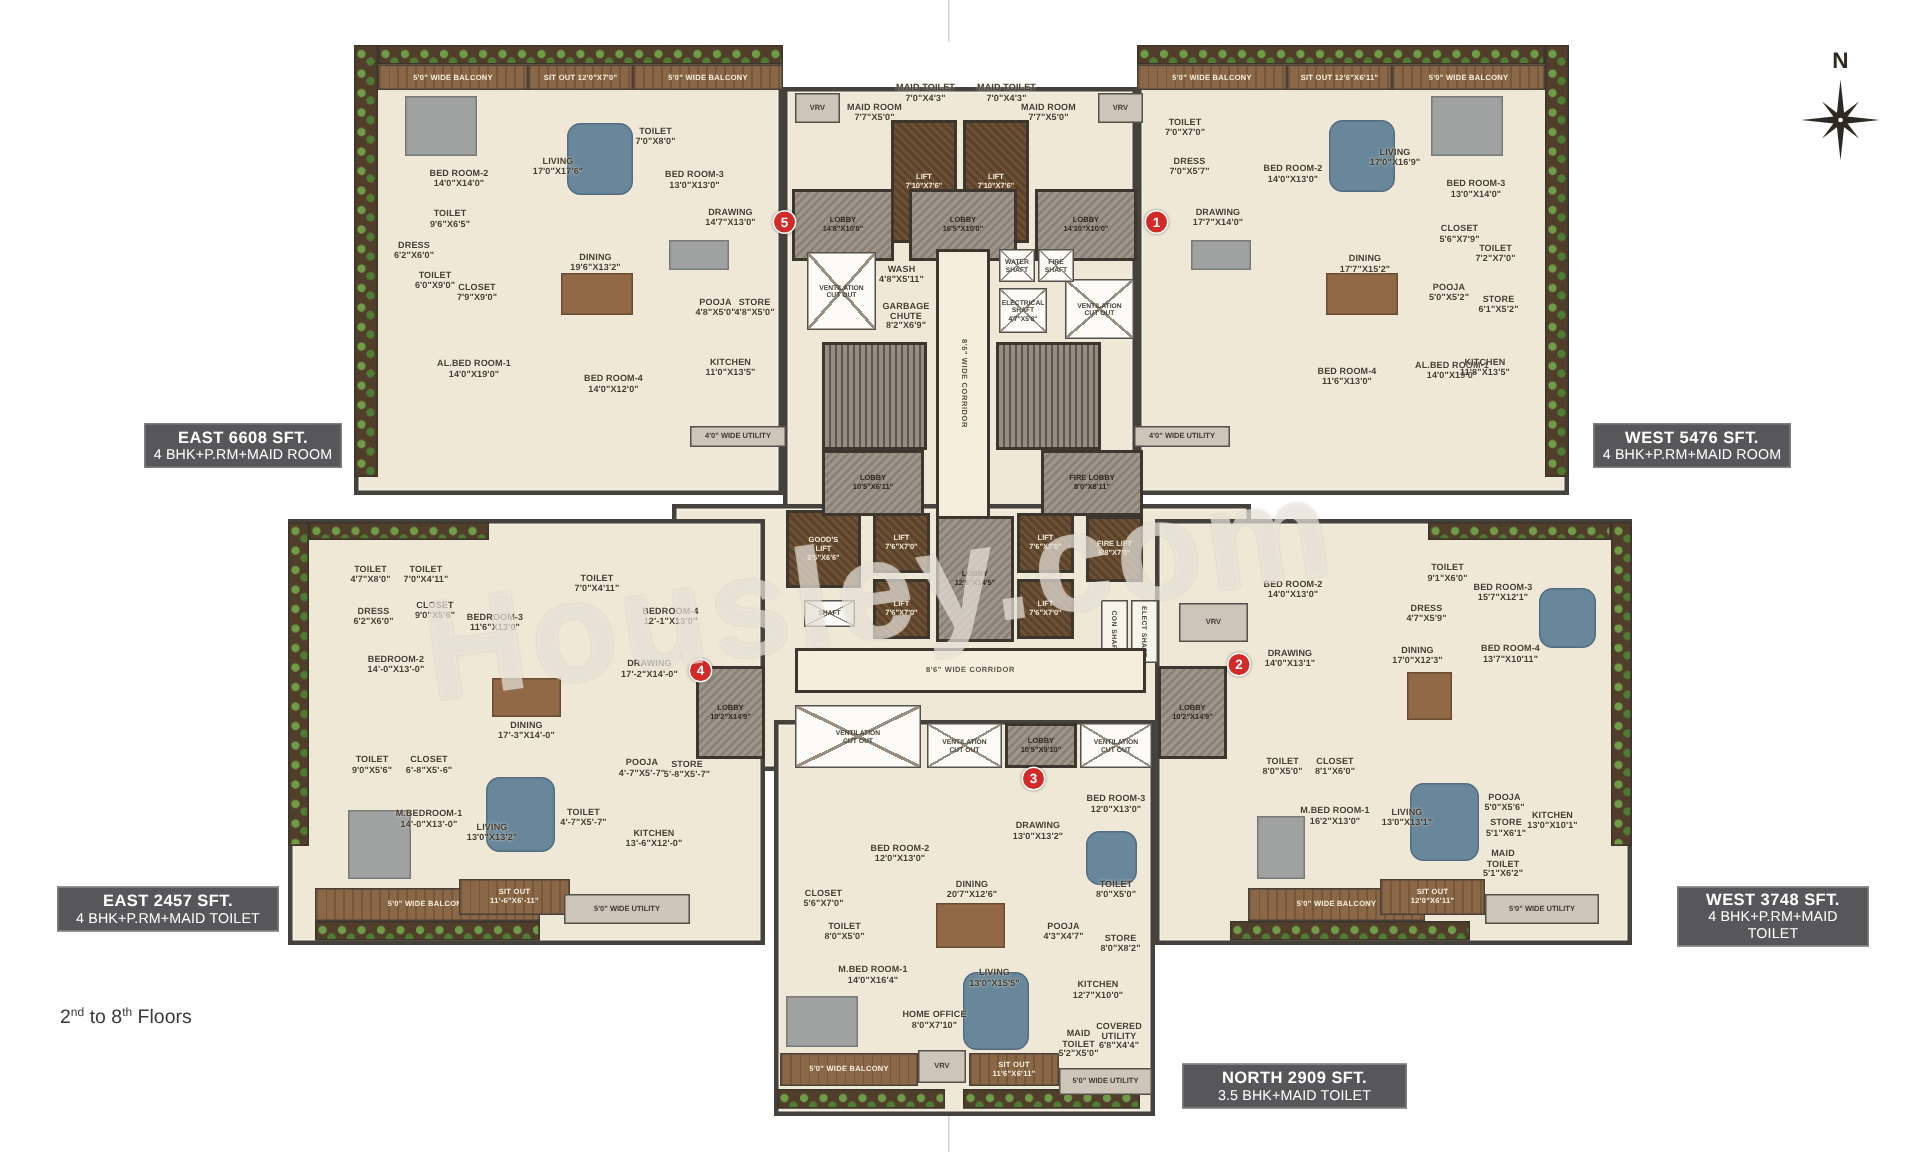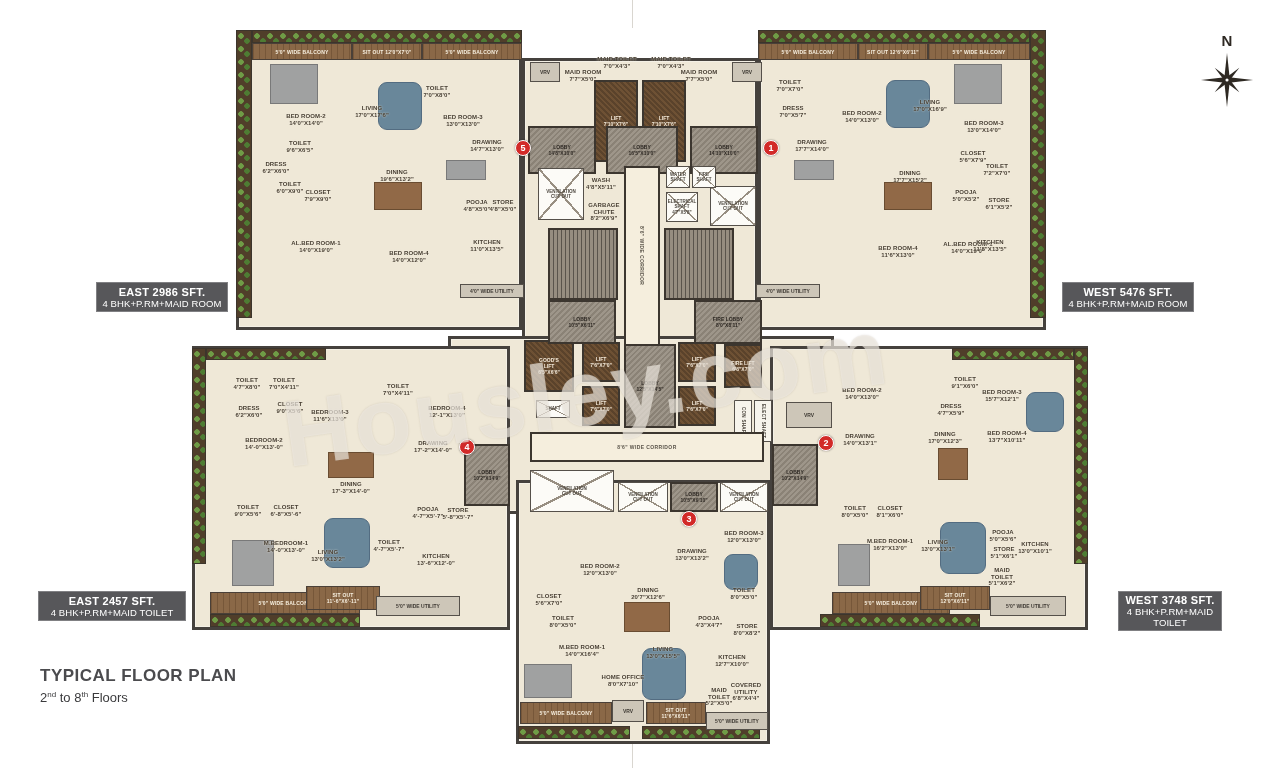--- a/index.html
+++ b/index.html
@@ -362,34 +362,38 @@
 5'2"X5'0"</div>
       <div class="roomlabel" style="left: 746px; top: 692px;">COVERED
 UTILITY
 6'8"X4'4"</div>
       <div class="marker" style="left: 771px; top: 148px;">1</div>
       <div class="marker" style="left: 826px; top: 443px;">2</div>
       <div class="marker" style="left: 689px; top: 519px;">3</div>
       <div class="marker" style="left: 467px; top: 447px;">4</div>
       <div class="marker" style="left: 523px; top: 148px;">5</div>
       <div class="unitlabel" style="left: 96px; top: 282px; width: 132px; min-height: 30px;">
-        <div class="l1">EAST 2986 SFT.</div>
+        <div class="l1">EAST 6608 SFT.</div>
         <div class="l2">4 BHK+P.RM+MAID ROOM</div>
       </div>
       <div class="unitlabel" style="left: 1062px; top: 282px; width: 132px; min-height: 30px;">
         <div class="l1">WEST 5476 SFT.</div>
         <div class="l2">4 BHK+P.RM+MAID ROOM</div>
       </div>
       <div class="unitlabel" style="left: 38px; top: 591px; width: 148px; min-height: 30px;">
         <div class="l1">EAST 2457 SFT.</div>
         <div class="l2">4 BHK+P.RM+MAID TOILET</div>
       </div>
-      <div class="unitlabel" style="left: 1118px; top: 591px; width: 104px; min-height: 30px;">
+      <div class="unitlabel" style="left: 1118px; top: 591px; width: 128px; min-height: 30px;">
         <div class="l1">WEST 3748 SFT.</div>
         <div class="l2">4 BHK+P.RM+MAID TOILET</div>
+      </div>
+      <div class="unitlabel" style="left: 788px; top: 709px; width: 150px; min-height: 30px;">
+        <div class="l1">NORTH 2909 SFT.</div>
+        <div class="l2">3.5 BHK+MAID TOILET</div>
       </div>
     </div>
 
   <div class="watermark">Housley.com</div>
 
   <div class="compass">
     <div class="compass-n">N</div>
     <svg width="58" height="62" viewBox="0 0 60 62">
       <g fill="#2e2923">
         <g transform="rotate(45 30 31)">
@@ -398,16 +402,15 @@
         </g>
         <polygon points="30,3 33,31 30,59 27,31"></polygon>
         <polygon points="3,31 30,28 57,31 30,34"></polygon>
         <circle cx="30" cy="31" r="4"></circle>
       </g>
       <circle cx="30" cy="31" r="1.6" fill="#ffffff"></circle>
     </svg>
   </div>
 
   <div class="titleblock">
-    <div class="tb1">TYPICAL FLOOR PLAN</div>
     <div class="tb3"><span>2</span><sup>nd</sup><span> to 8</span><sup>th</sup><span> Floors</span></div>
   </div>
 </div>
 
 </body></html>

